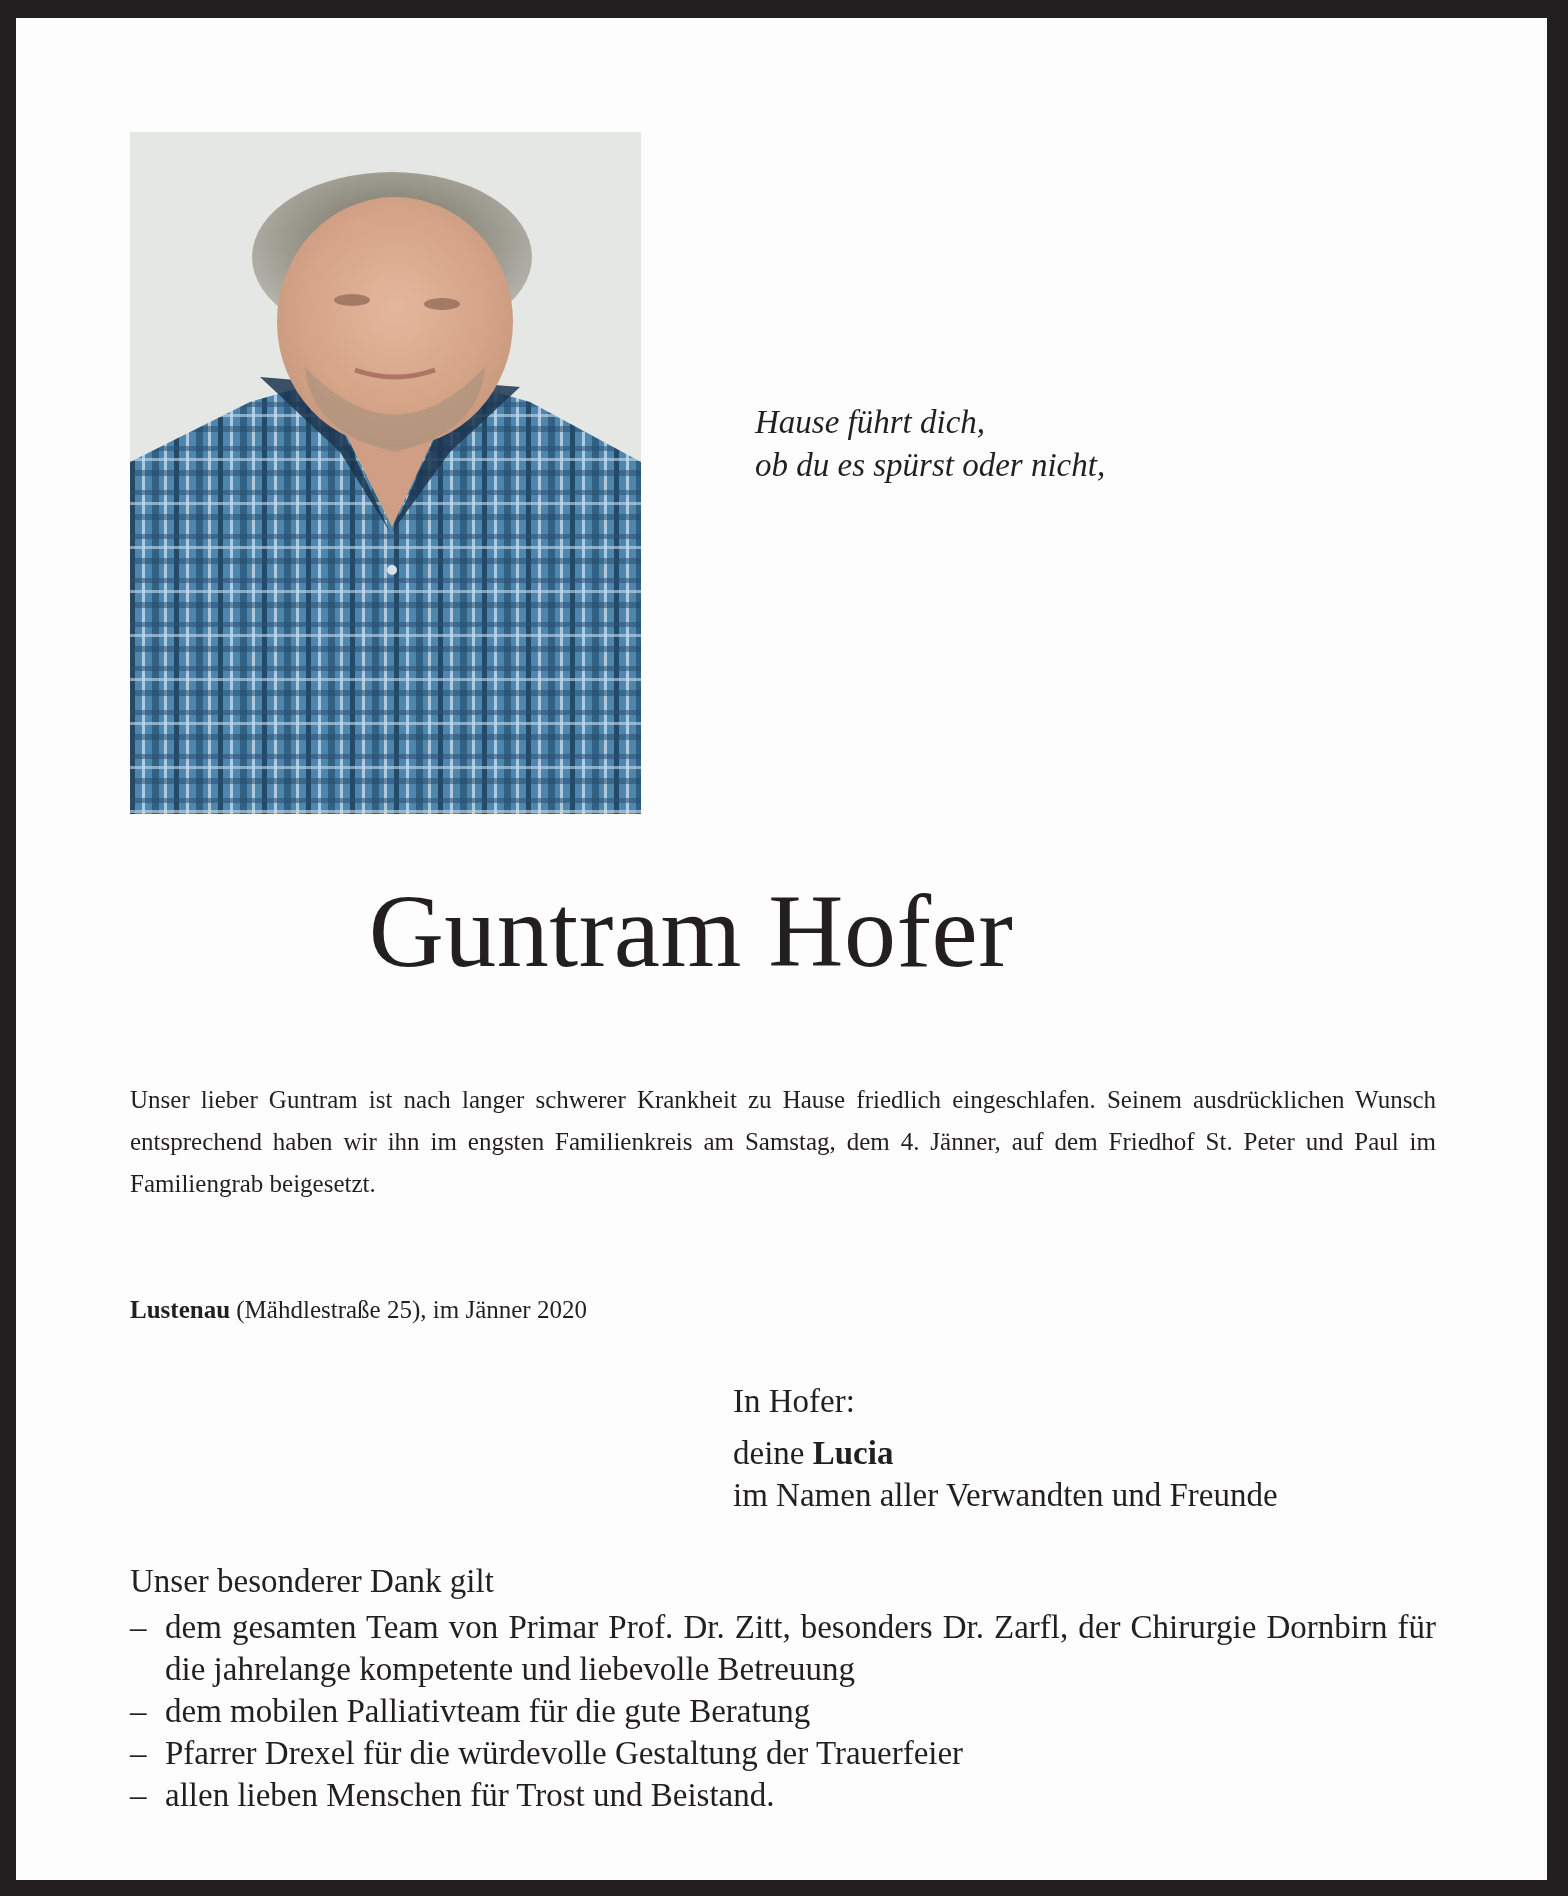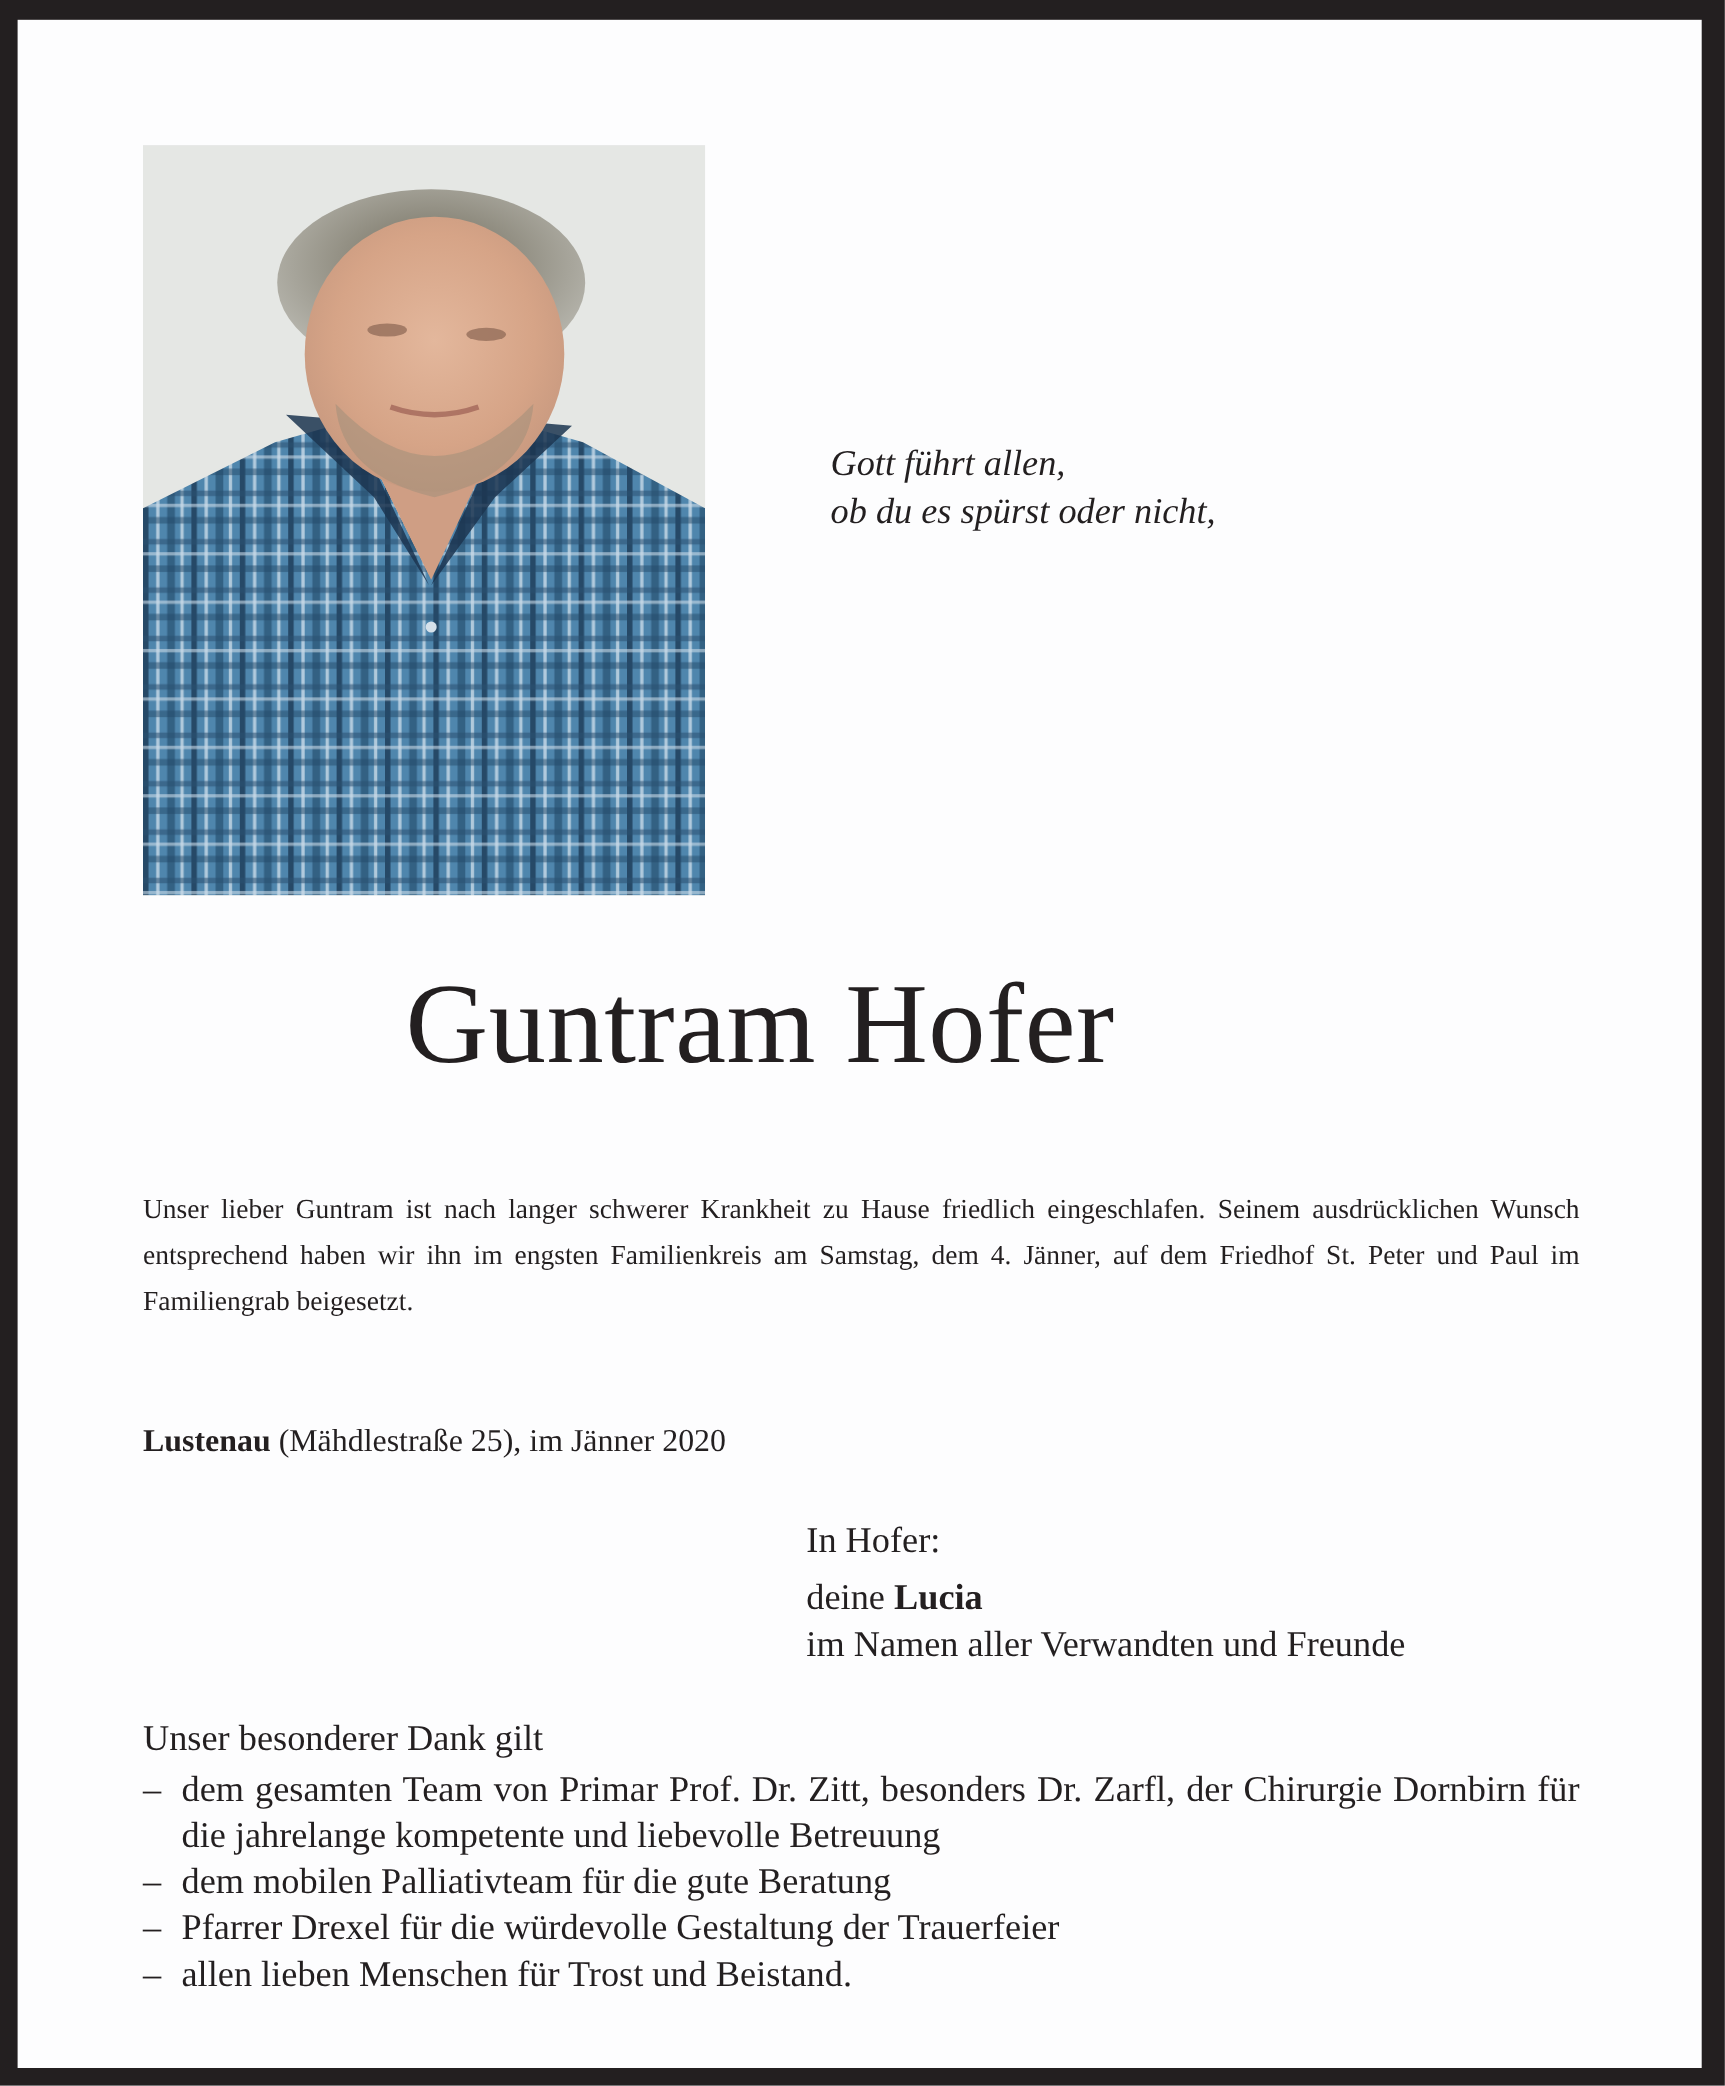--- a/index.html
+++ b/index.html
@@ -57,21 +57,21 @@
     left: 114px; top: 1061px;
     width: 1306px;
     font-size: 25px;
     line-height: 42px;
     text-align: justify;
     text-align-last: left;
   }
   .place {
     position: absolute;
     left: 114px; top: 1271px;
-    font-size: 29px;
+    font-size: 25px;
     line-height: 42px;
     white-space: nowrap;
   }
   .place b { font-weight: bold; }
   .signoff {
     position: absolute;
     left: 717px; top: 1362px;
     font-size: 33px;
     line-height: 42px;
     white-space: nowrap;
@@ -143,21 +143,21 @@
       <ellipse cx="222" cy="168" rx="18" ry="6" fill="#8a6552" opacity="0.7"></ellipse>
       <ellipse cx="312" cy="172" rx="18" ry="6" fill="#8a6552" opacity="0.7"></ellipse>
 
       <path d="M225 238 Q265 252 305 238" stroke="#9b5e52" stroke-width="5" fill="none" opacity="0.7"></path>
 
       <circle cx="262" cy="438" r="5" fill="#d6e1ea"></circle>
     </svg>
   </div>
 
   <div class="quote">
-    <div>Gott führt allen,</div>
+    <div>Hause führt dich,</div>
     <div>ob du es spürst oder nicht,</div>
   </div>
 
   <div class="name">Guntram Hofer</div>
 
 
   <div class="body-text">Unser lieber Guntram ist nach langer schwerer Krankheit zu Hause friedlich eingeschlafen. Seinem ausdrücklichen Wunsch entsprechend haben wir ihn im engsten Familienkreis am Samstag, dem 4. Jänner, auf dem Friedhof St. Peter und Paul im Familiengrab beigesetzt.</div>
 
   <div class="place">
     <b>Lustenau</b>

